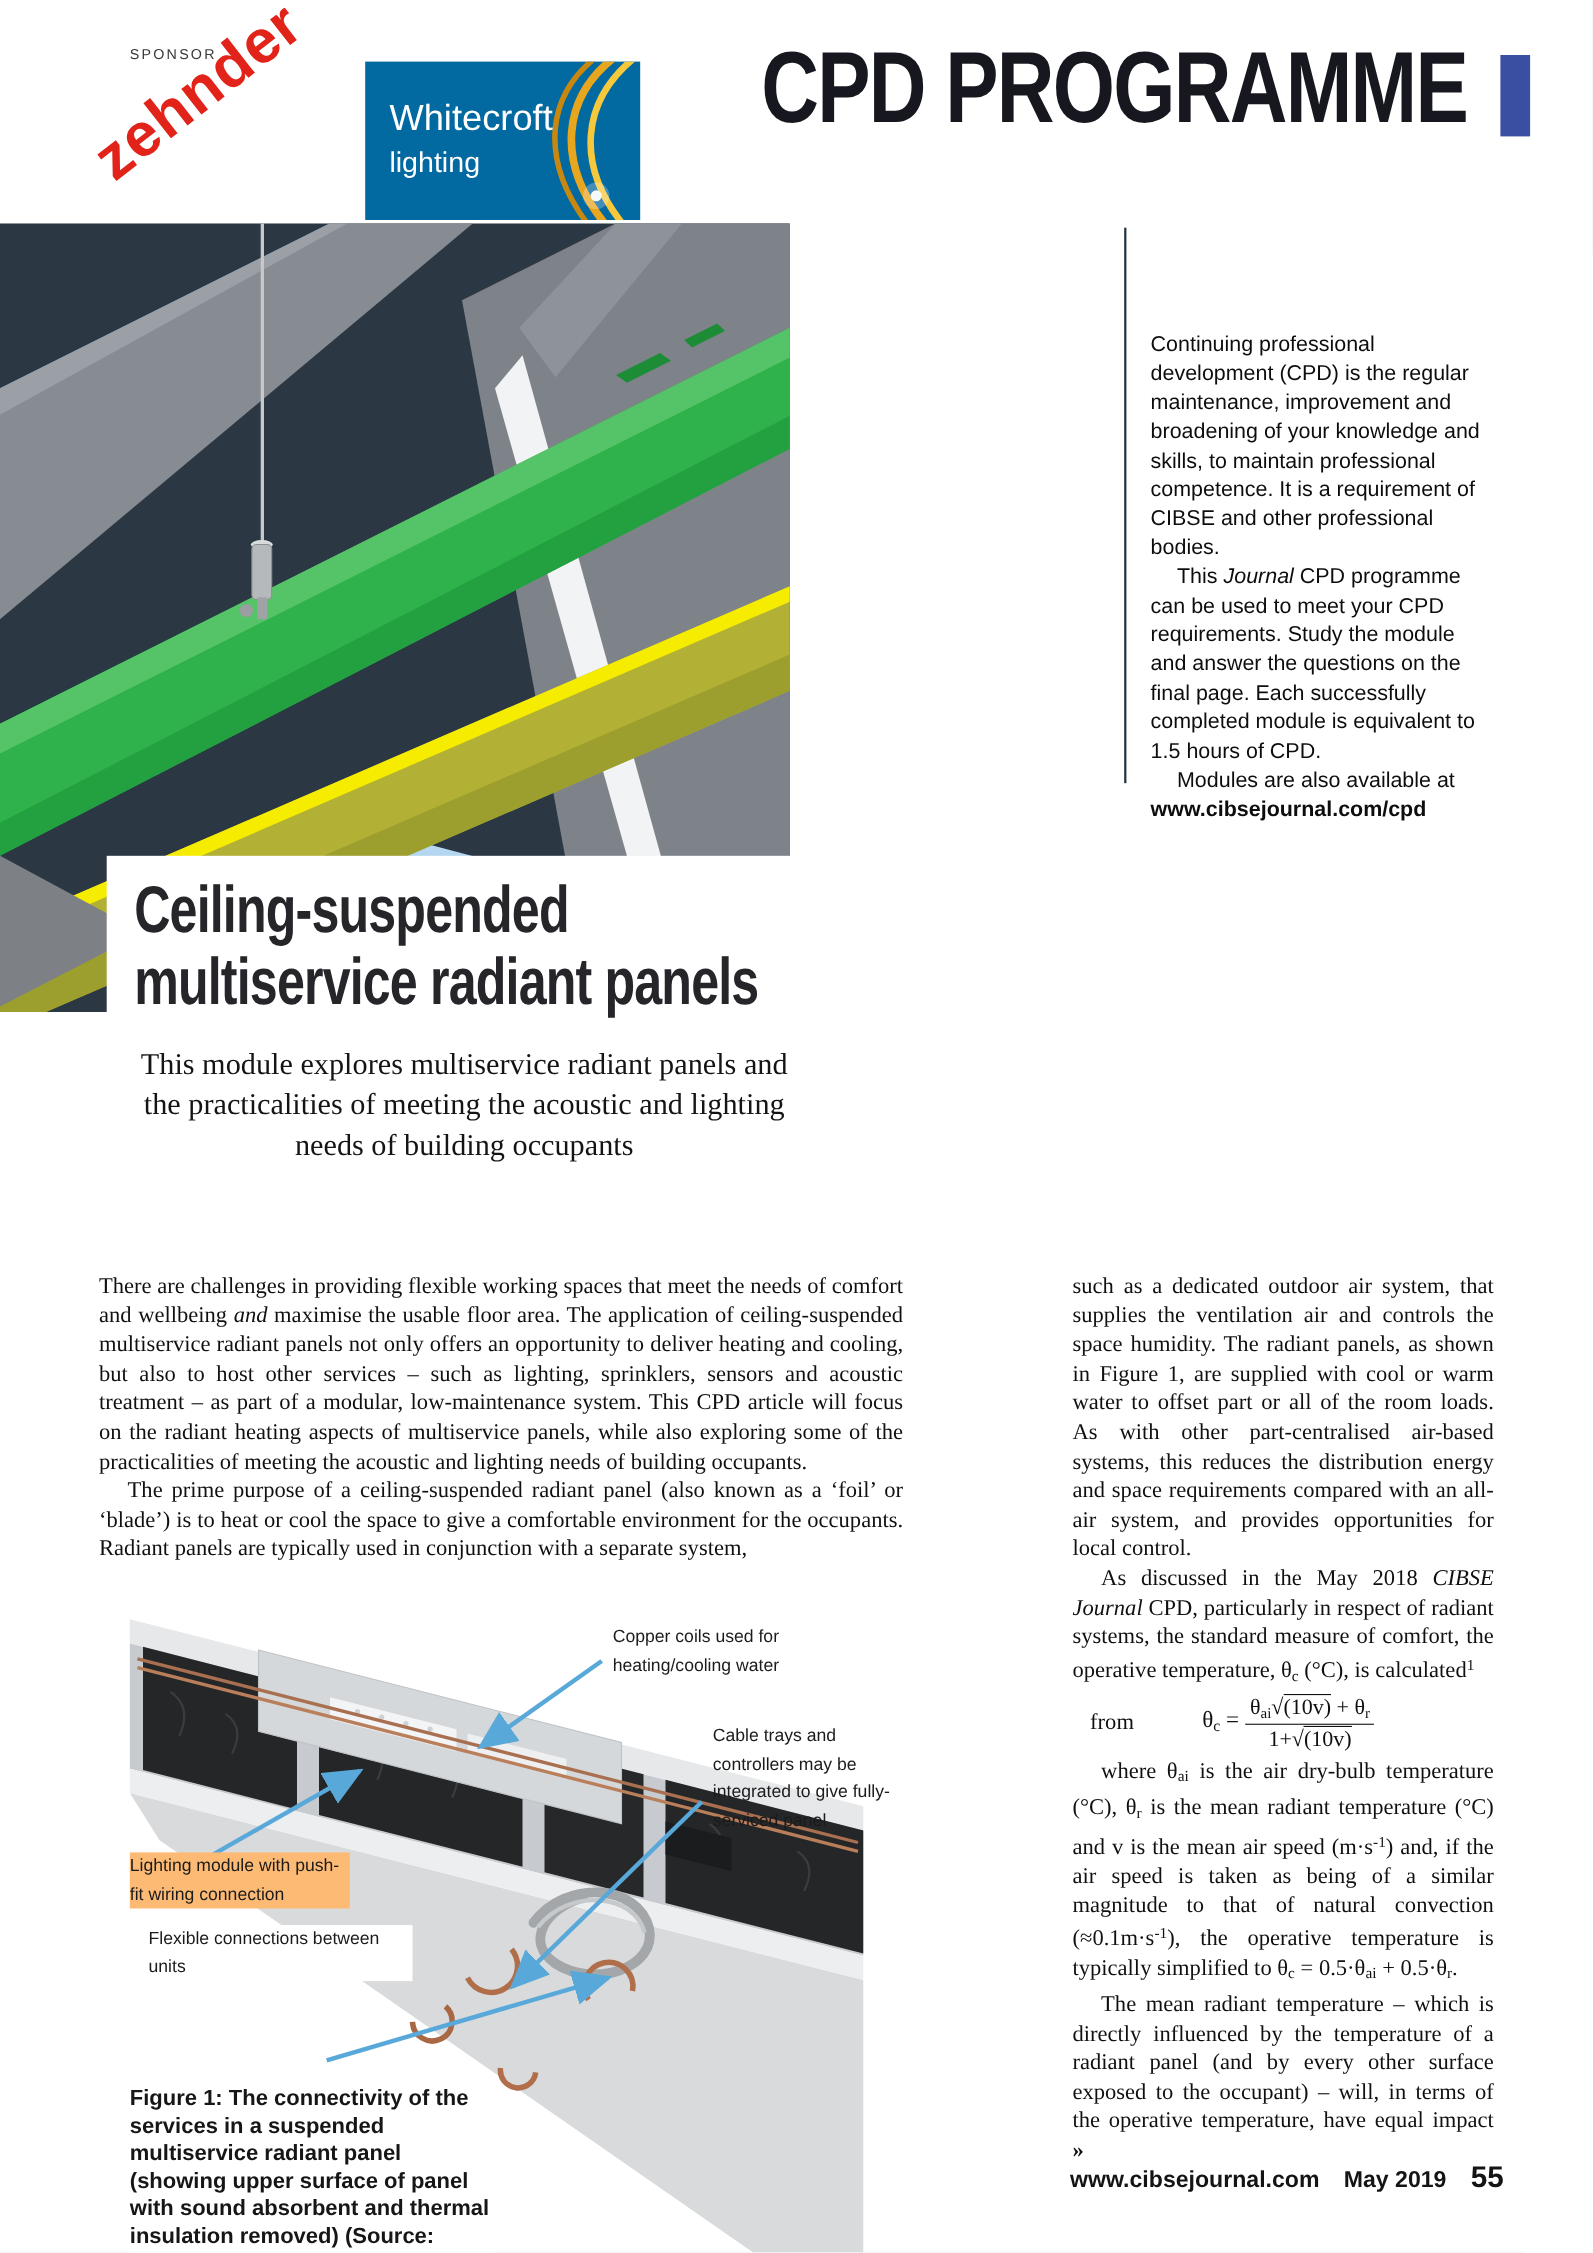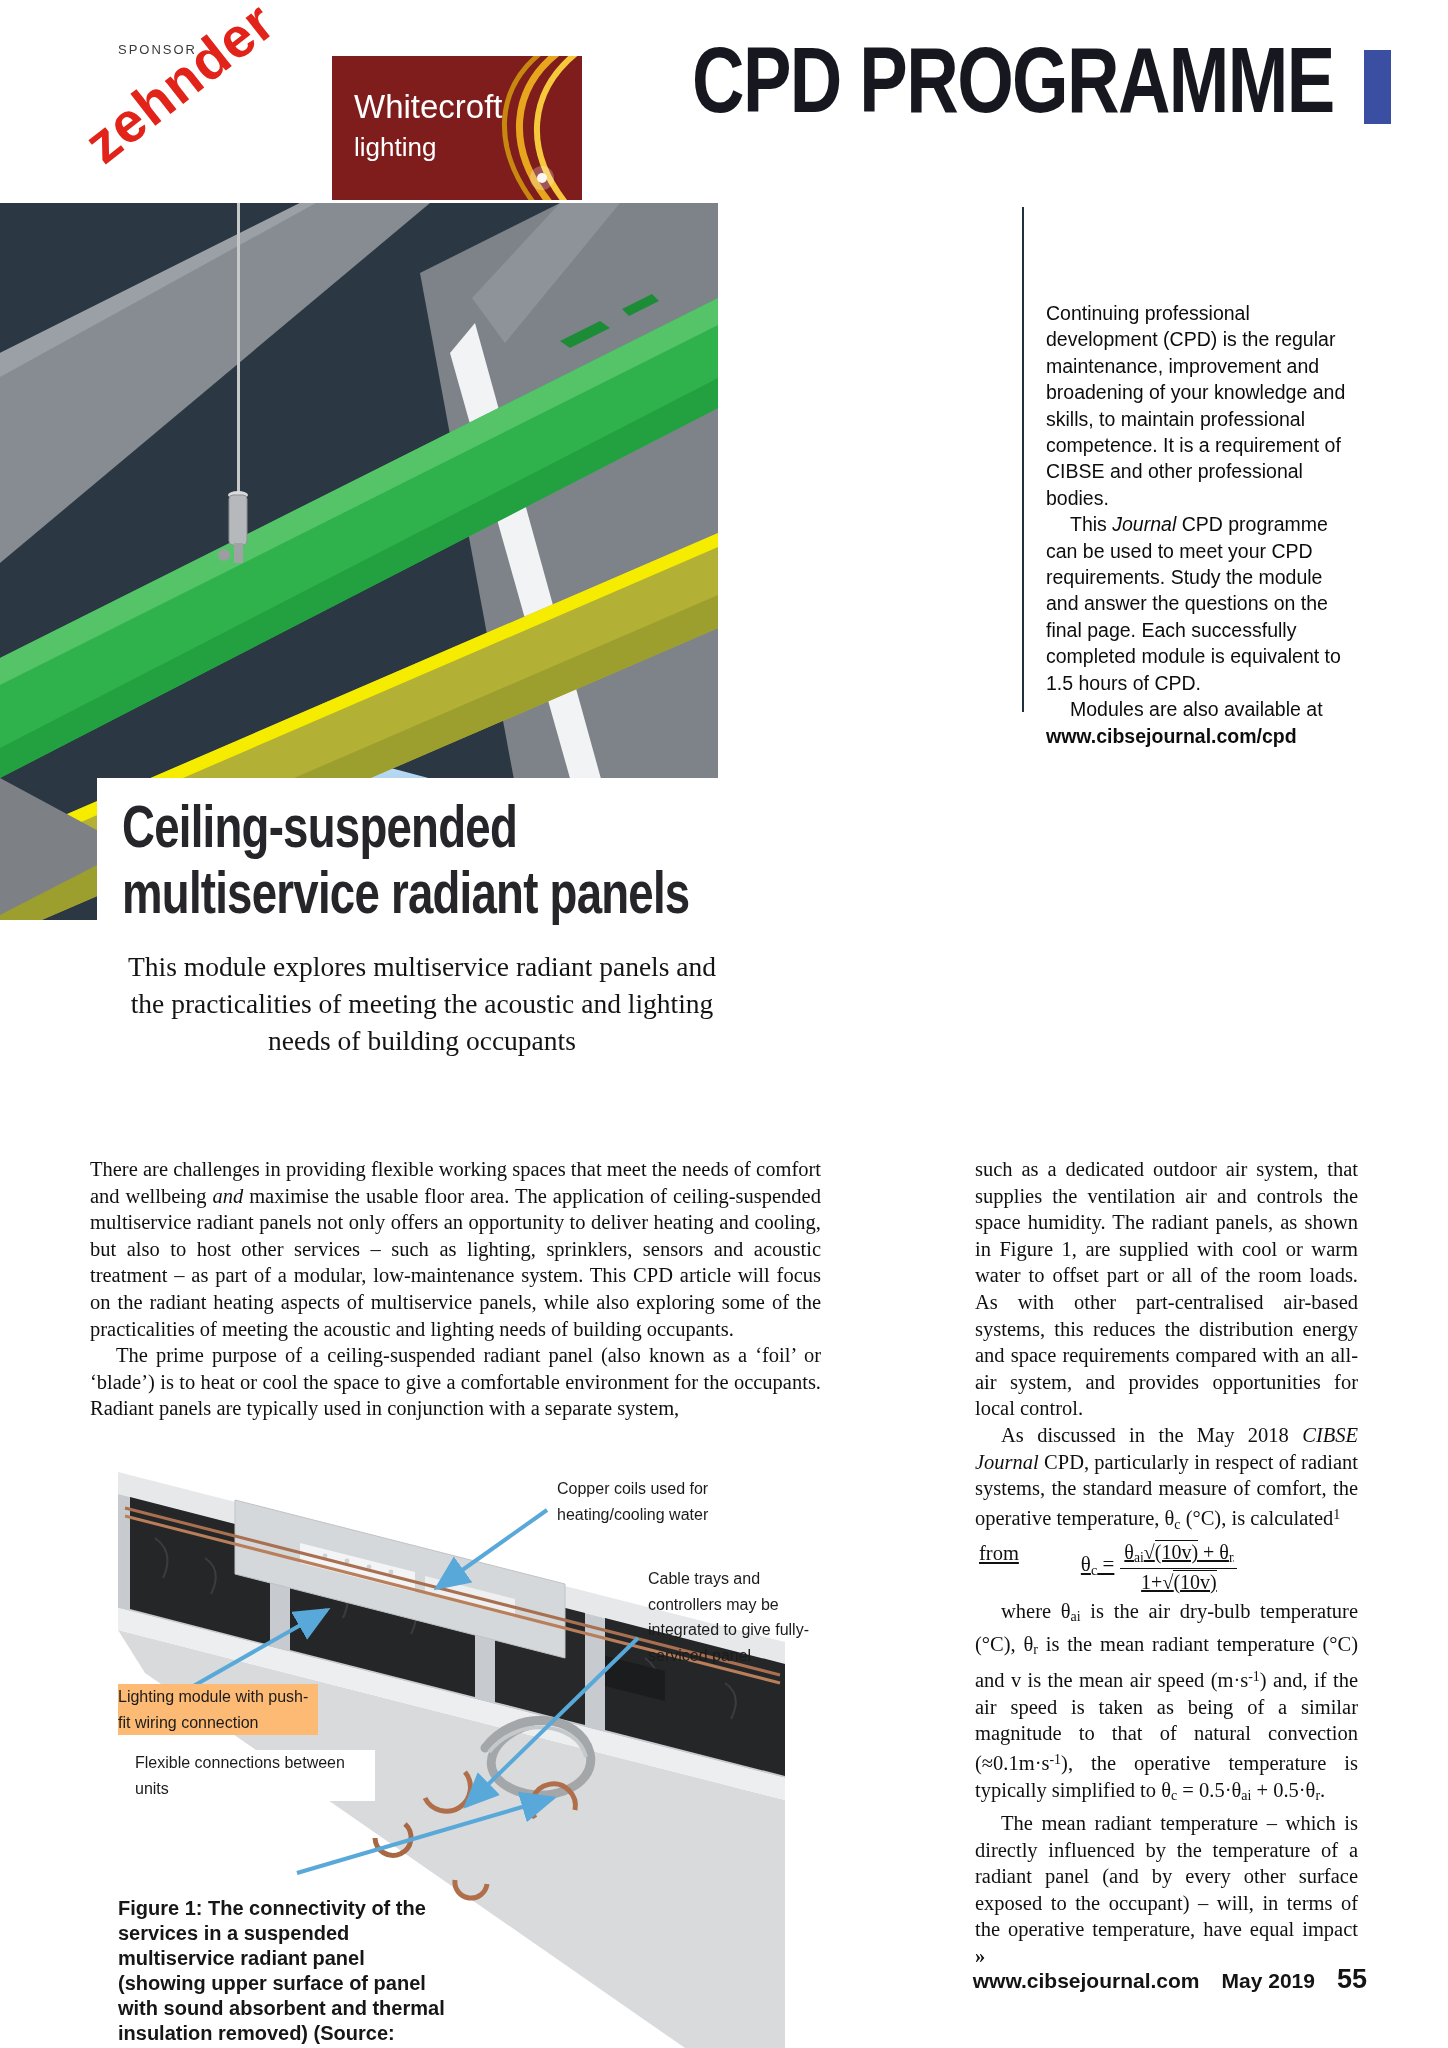--- a/index.html
+++ b/index.html
@@ -4,21 +4,21 @@
 <style>
   html,body{margin:0;padding:0;background:#e8e8e8;}
   .page{position:relative;width:1448px;height:2048px;background:#ffffff;overflow:hidden;
         font-family:"Liberation Sans",sans-serif;color:#111;}
   .abs{position:absolute;}
 
   
   .sponsor{left:118px;top:42px;font-size:13px;letter-spacing:2px;color:#3a3a3a;}
   .zehnder{left:92px;top:118px;width:300px;font-size:56px;font-weight:bold;color:#e2231a;
            transform:rotate(-38deg);transform-origin:0 50%;letter-spacing:1px;}
-  .whitecroft{left:332px;top:56px;width:250px;height:144px;background:#7f1d1d;overflow:hidden;}
+  .whitecroft{left:332px;top:56px;width:250px;height:144px;background:#0369a1;overflow:hidden;}
   .wc-l1{position:absolute;left:22px;top:32px;font-size:33px;color:#fff;font-weight:400;}
   .wc-l2{position:absolute;left:22px;top:76px;font-size:26px;color:#fff;font-weight:400;}
   .cpd-head{left:692px;top:34px;font-size:92px;font-weight:800;letter-spacing:-2px;color:#17171f;
             line-height:1;transform:scaleX(0.79);transform-origin:0 0;white-space:nowrap;}
   .accent-bar{left:1364px;top:50px;width:27px;height:74px;background:#3a4fa2;}
 
   
   .divider{left:1022px;top:207px;width:2px;height:505px;background:#20303c;}
   .cpd-logo{left:1040px;top:188px;width:340px;height:86px;}
   .sidebar{left:1046px;top:300px;width:314px;font-size:19.5px;line-height:26.4px;color:#0d0d0d;}
@@ -38,21 +38,21 @@
   .left-col{left:90px;top:1156px;width:731px;}
   .right-col{left:975px;top:1156px;width:383px;}
   .col p{margin:0;}
   .col p.ind{text-indent:26px;}
   .seg-i{font-style:italic;}
   .seg-b{font-weight:bold;}
   .seg-sub{font-size:68%;vertical-align:-0.25em;}
   .seg-sup{font-size:68%;vertical-align:0.45em;}
   .seg-sqrt{border-top:1.6px solid #111;}
 
-  .formula-row{display:flex;margin:2px 0 4px 4px;text-decoration:underline;}
+  .formula-row{display:flex;align-items:center;margin:2px 0 4px 16px;}
   .formula-inner{display:inline-flex;align-items:center;margin-left:62px;font-size:21px;}
   .frac{display:inline-flex;flex-direction:column;align-items:center;line-height:1.2;
         font-size:20px;margin-left:6px;}
   .frac .num{border-bottom:1.8px solid #111;padding:0 4px 1px;}
   .frac .den{padding:1px 4px 0;}
 
   
   .callout{font-size:16px;line-height:25.5px;color:#1b1b1b;}
   .co-copper{left:557px;top:1476px;width:215px;}
   .co-cable{left:648px;top:1566px;width:185px;}

